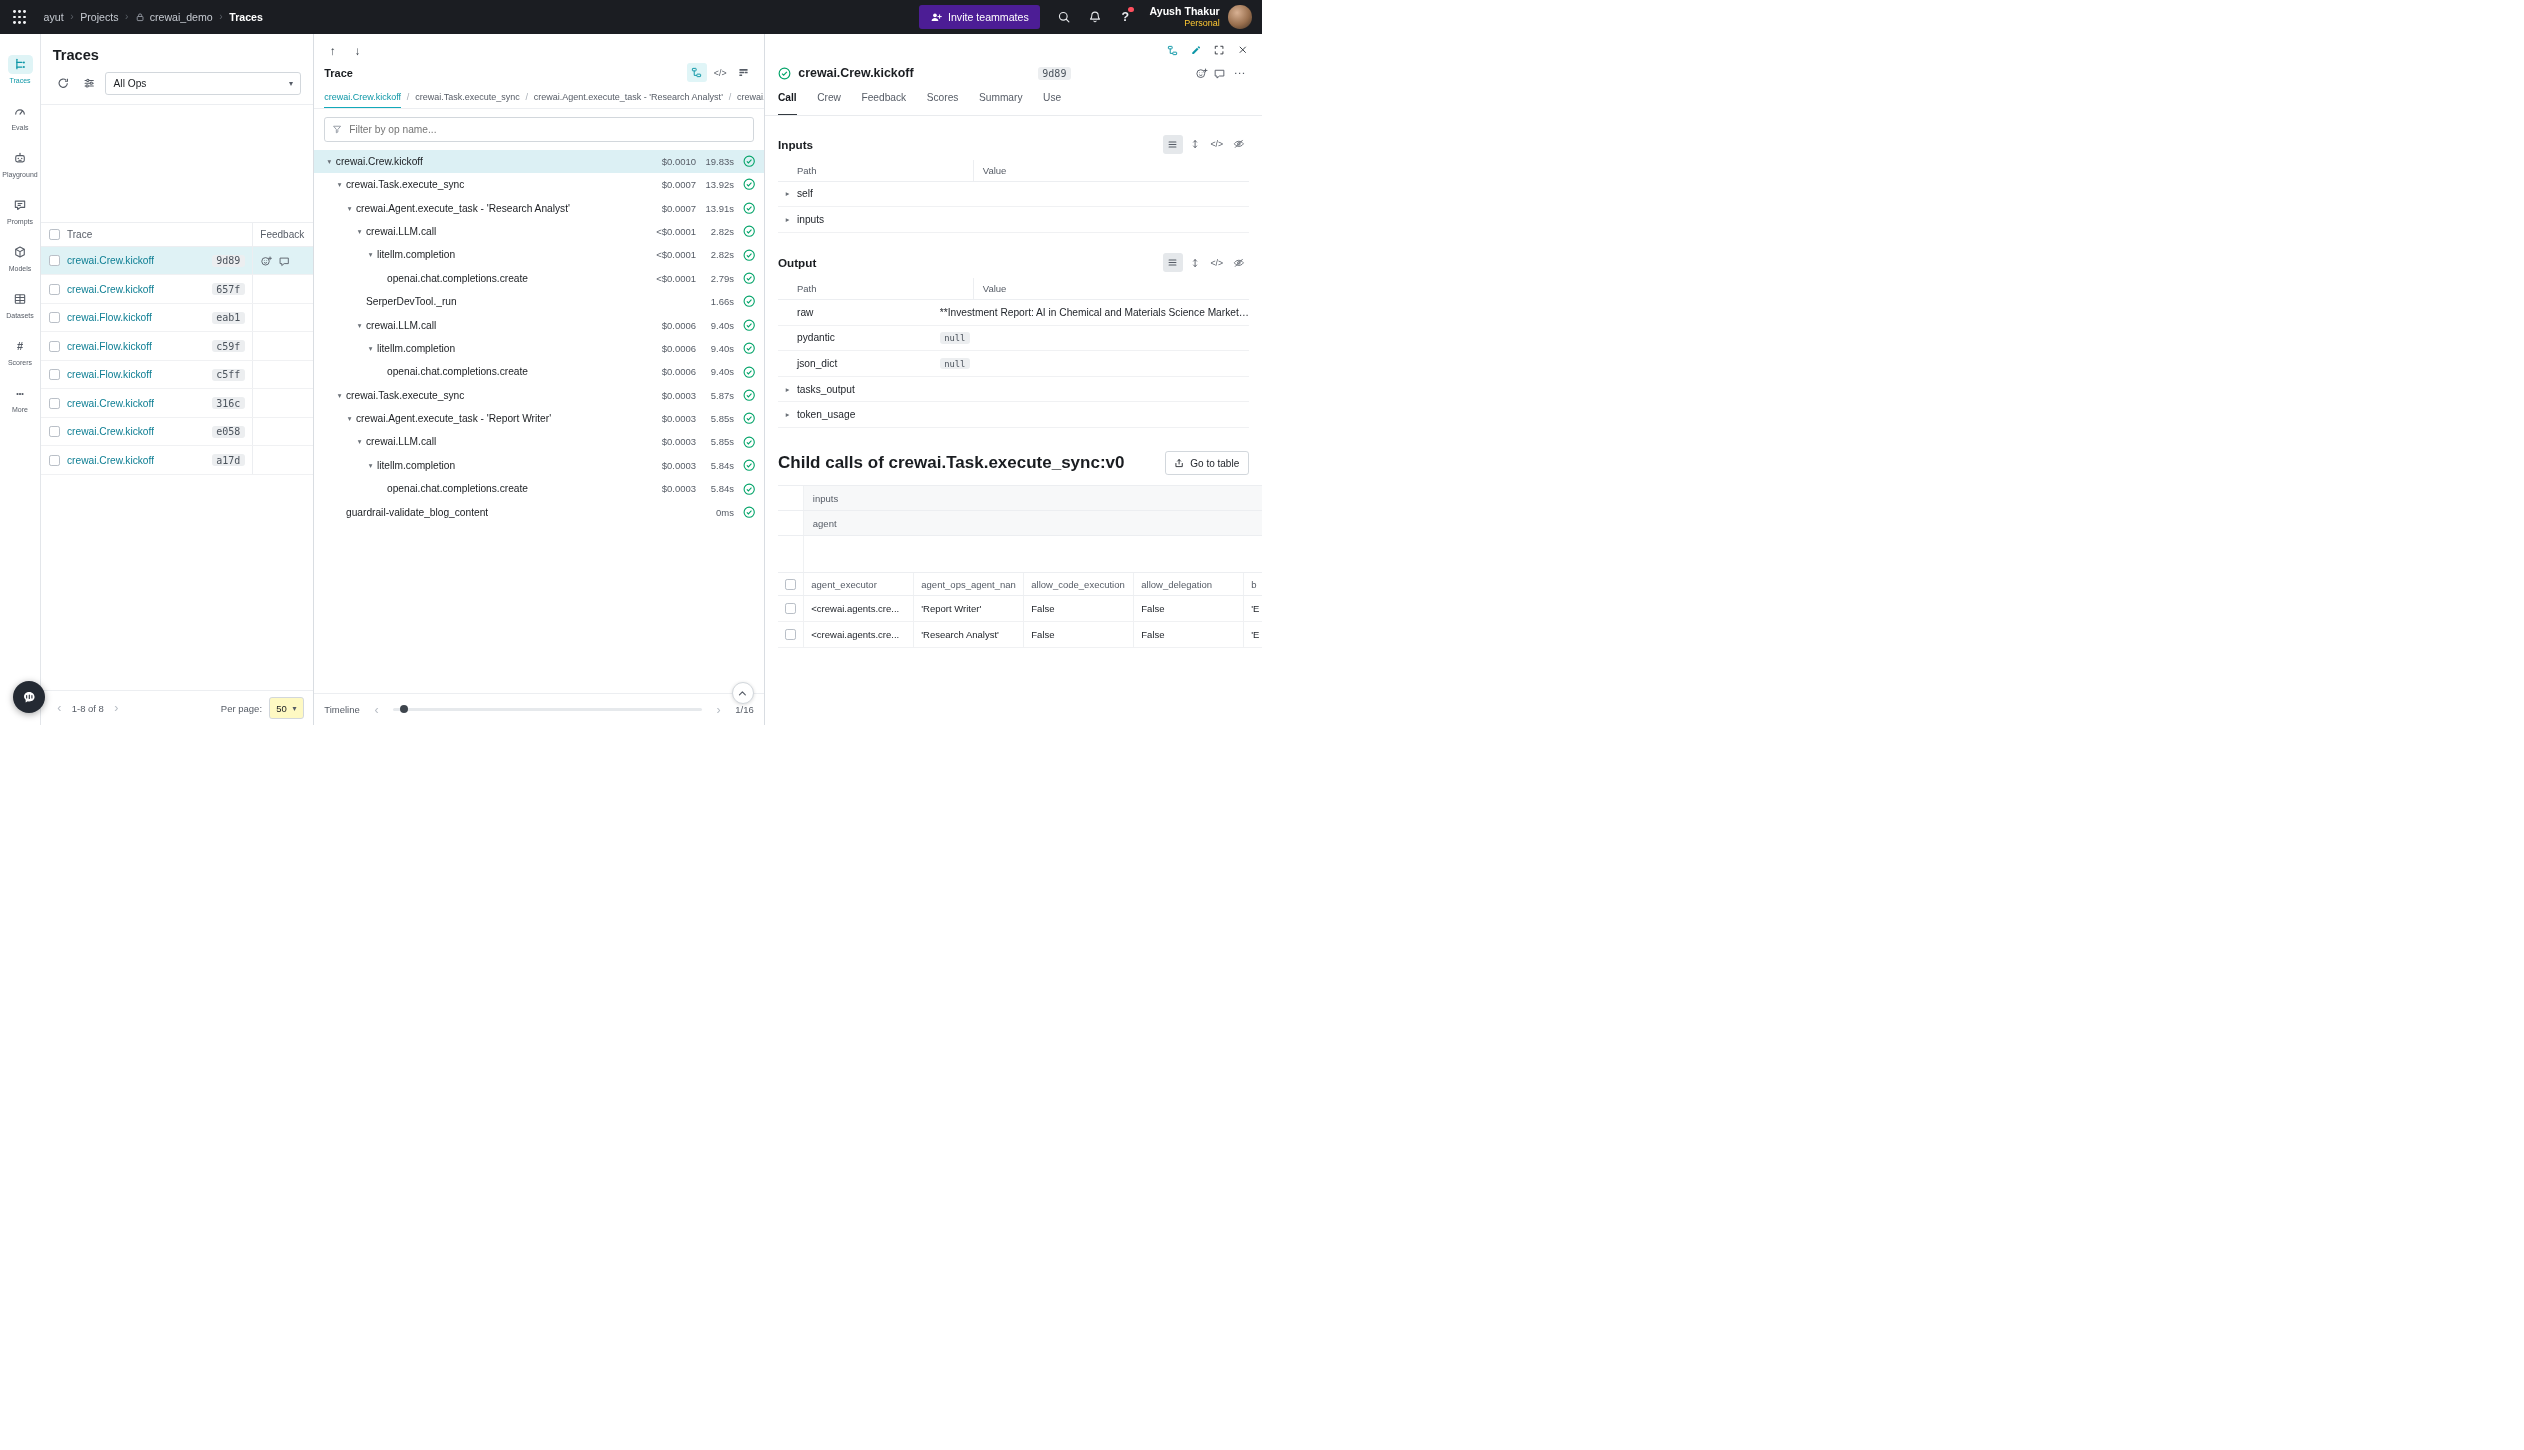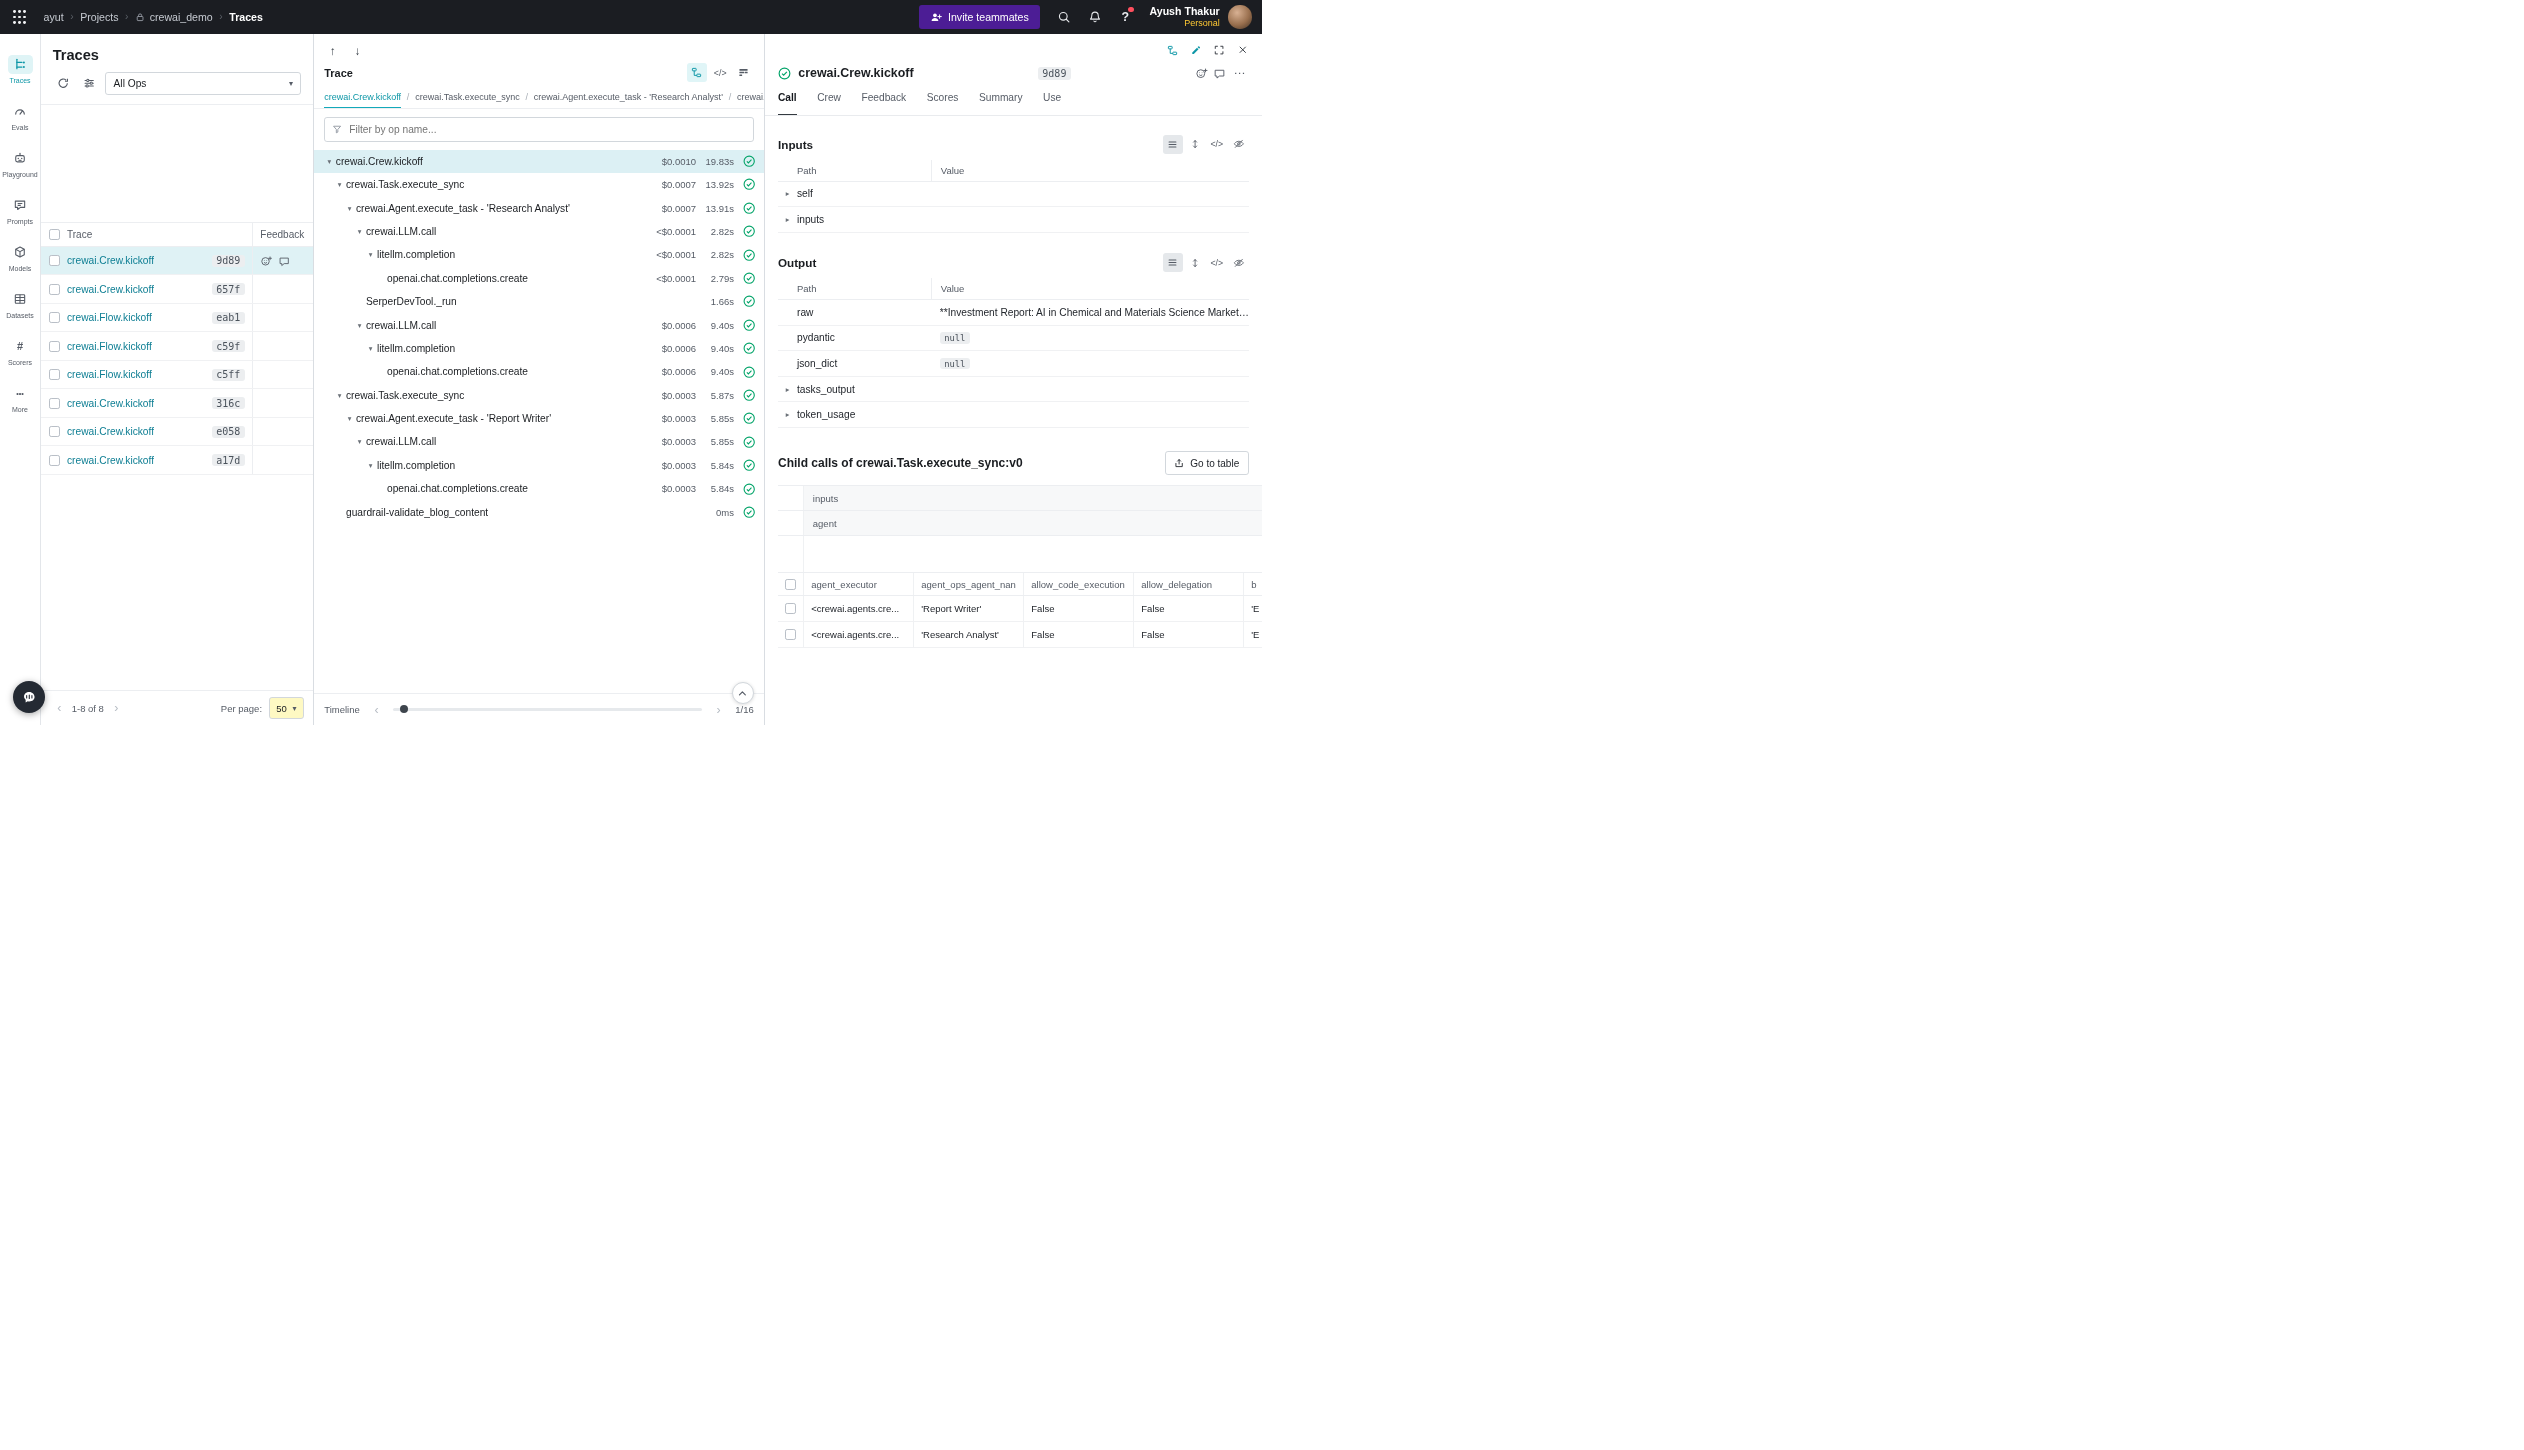--- a/index.html
+++ b/index.html
@@ -110,31 +110,31 @@
   .dp-tab { padding-bottom:11px; border-bottom:1.5px solid transparent; cursor:pointer; }
   .dp-tab.active { color:#15181d; font-weight:700; border-color:#343a40; }
   .dp-body { flex:1; overflow:hidden; padding:19px 0 0 13px; }
   .section { margin-right:13px; }
   .sec-head { display:flex; align-items:center; justify-content:space-between; }
   .sec-title { font-size:11.7px; font-weight:700; }
   .sec-icons { display:flex; gap:1.5px; }
   .sic { width:20.5px; height:19px; border-radius:2.9px; display:flex; align-items:center; justify-content:center; color:#565c66; cursor:pointer; font-size:8.8px; }
   .sic.active { background:#e5e8eb; }
   .kv-table { margin-top:5.8px; }
-  .kv-hrow { display:flex; height:22px; align-items:center; color:#565c66; font-size:9.5px; border-bottom:0.7px solid #eceef1; }
+  .kv-hrow { display:flex; height:22px; align-items:center; color:#565c66; font-size:9.5px; border-bottom:0.7px solid #eceef1;gap:42px; }
   .kv-path { width:153px; flex:none; display:flex; align-items:center; }
   .kv-chev { width:19px; flex:none; color:#6b7178; font-size:7.3px; display:flex; justify-content:center; }
   .kv-hval { flex:1; border-left:0.7px solid #eceef1; height:100%; display:flex; align-items:center; padding-left:8.8px; }
   .kv-row { display:flex; min-height:25.6px; align-items:center; border-bottom:0.7px solid #f0f1f3; font-size:10.2px; }
   .kv-name { color:#23272d; }
   .kv-val { flex:1; min-width:0; padding-left:8.8px; white-space:nowrap; overflow:hidden; text-overflow:ellipsis; color:#23272d; }
   .null-badge { font-family:"DejaVu Sans Mono", monospace; font-size:8.8px; background:#eceef0; padding:0.7px 4.4px; border-radius:2.9px; color:#4b535c; display:inline-block; }
   .out-sec { margin-top:20.5px; }
   .cc-head { display:flex; align-items:center; justify-content:space-between; margin-top:23.4px; margin-right:13px; }
-  .cc-title { font-size:12px; font-weight:700; }
+  .cc-title { font-size:17px; font-weight:700; }
   .gtt-btn { display:flex; align-items:center; gap:5.8px; height:23.4px; border:0.7px solid #d2d7dc; border-radius:2.9px; padding:0 8.8px; font-size:10px; cursor:pointer; color:#23272d; background:#fff; }
   .cc-table { margin-top:10.2px; width:592px; font-size:9.5px; border-top:0.7px solid #eceef1; }
   .cc-row { display:flex; align-items:stretch; }
   .cc-c0 { width:26px; flex:none; border-right:0.7px solid #eff1f3; display:flex; align-items:center; justify-content:center; background:#fff; }
   .cc-span { flex:1; background:#f7f8f9; display:flex; align-items:center; padding-left:8.8px; color:#565c66; }
   .cc-band { height:25px; border-bottom:0.7px solid #eceef1; }
   .cc-blank { height:37px; border-bottom:0.7px solid #eceef1; }
   .cc-blank .cc-span { background:#fff; }
   .cc-cols { height:23.4px; border-bottom:0.7px solid #eceef1; color:#565c66; }
   .cc-col, .cc-cell { width:110px; flex:none; padding:0 7.3px; display:flex; align-items:center; border-right:0.7px solid #eff1f3; overflow:hidden; white-space:nowrap; }

